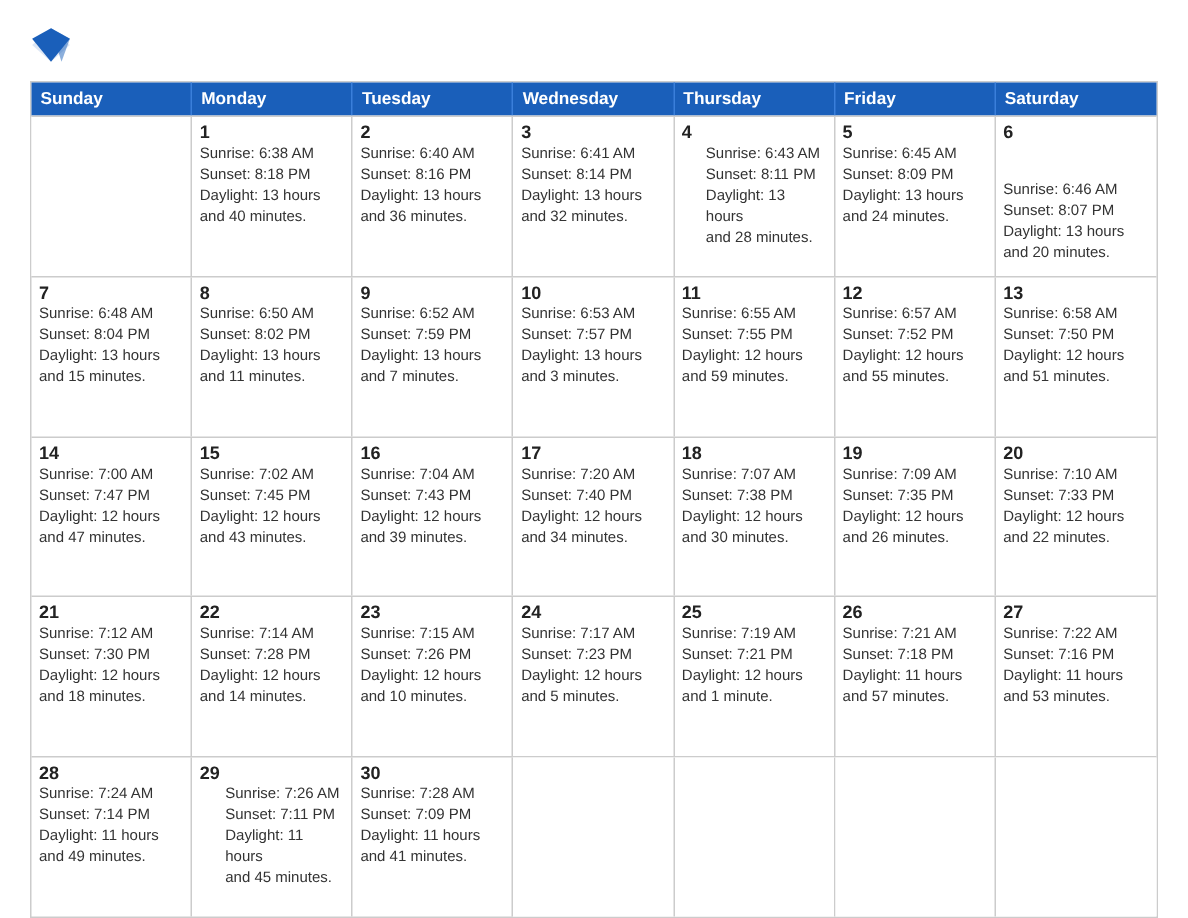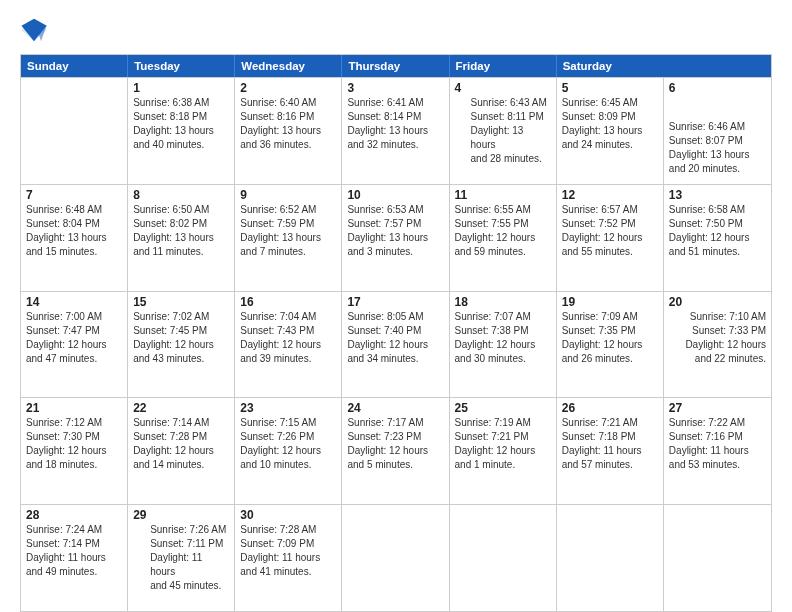--- a/index.html
+++ b/index.html
@@ -123,20 +123,21 @@
     </div>
     <div class="title-section">
       <div class="month-title"></div>
       <div class="location"></div>
     </div>
   </div>
 
   <div class="calendar">
     <div class="cal-header" id="cal-header">
         <div class="cal-header-cell">Sunday</div>
+        <div class="cal-header-cell">Monday</div>
         <div class="cal-header-cell">Tuesday</div>
         <div class="cal-header-cell">Wednesday</div>
         <div class="cal-header-cell">Thursday</div>
         <div class="cal-header-cell">Friday</div>
         <div class="cal-header-cell">Saturday</div>
       </div>
     <div class="cal-body" id="cal-body">
         <div class="cal-row">
           <div class="cal-cell empty"></div>
           <div class="cal-cell">
@@ -250,42 +251,42 @@
           </div>
           <div class="cal-cell">
             <span class="day-number">16</span>
             <div class="cell-info" style="white-space: pre-line;">Sunrise: 7:04 AM
 Sunset: 7:43 PM
 Daylight: 12 hours
 and 39 minutes.</div>
           </div>
           <div class="cal-cell">
             <span class="day-number">17</span>
-            <div class="cell-info" style="white-space: pre-line;">Sunrise: 8:05 AM
+            <div class="cell-info" style="white-space: pre-line;">Sunrise: 7:20 AM
 Sunset: 7:40 PM
 Daylight: 12 hours
 and 34 minutes.</div>
           </div>
           <div class="cal-cell">
             <span class="day-number">18</span>
             <div class="cell-info" style="white-space: pre-line;">Sunrise: 7:07 AM
 Sunset: 7:38 PM
 Daylight: 12 hours
 and 30 minutes.</div>
           </div>
           <div class="cal-cell">
             <span class="day-number">19</span>
             <div class="cell-info" style="white-space: pre-line;">Sunrise: 7:09 AM
 Sunset: 7:35 PM
 Daylight: 12 hours
 and 26 minutes.</div>
           </div>
           <div class="cal-cell">
             <span class="day-number">20</span>
-            <div class="cell-info" style="white-space: pre-line; text-align: right;">Sunrise: 7:10 AM
+            <div class="cell-info" style="white-space: pre-line;">Sunrise: 7:10 AM
 Sunset: 7:33 PM
 Daylight: 12 hours
 and 22 minutes.</div>
           </div>
         </div>
         <div class="cal-row">
           <div class="cal-cell">
             <span class="day-number">21</span>
             <div class="cell-info" style="white-space: pre-line;">Sunrise: 7:12 AM
 Sunset: 7:30 PM

